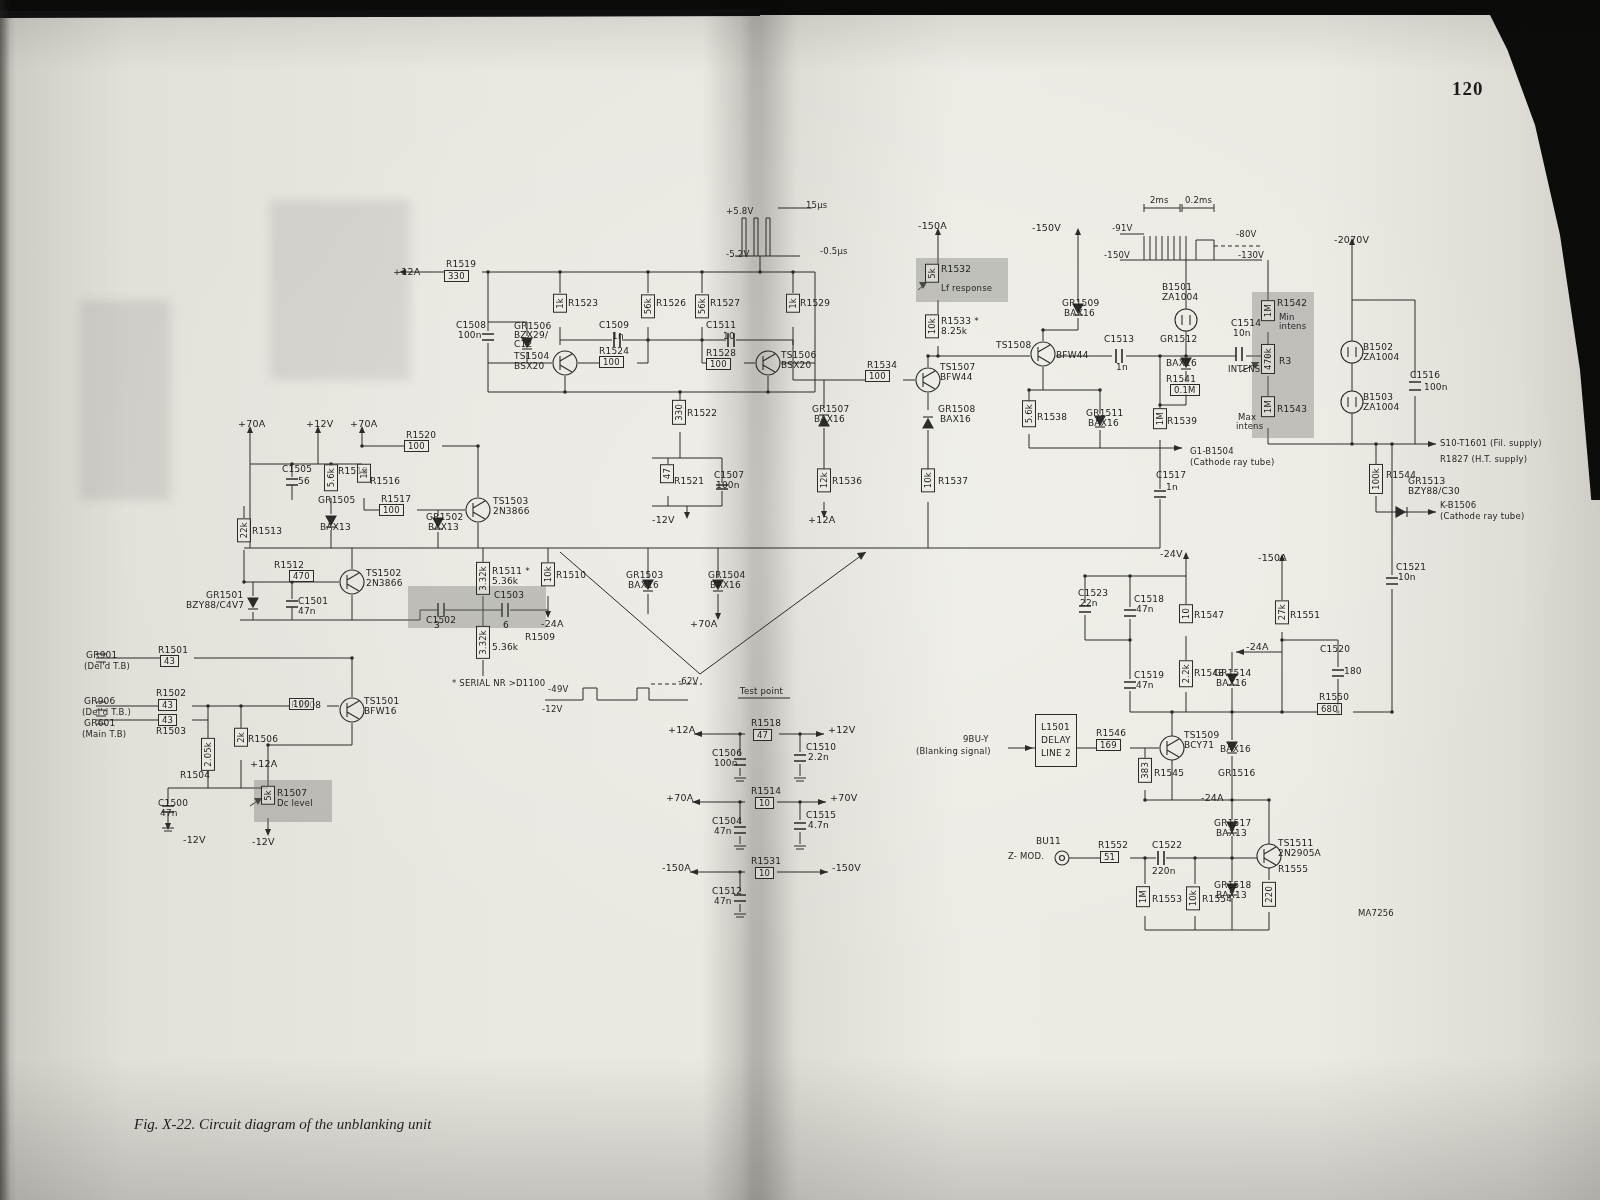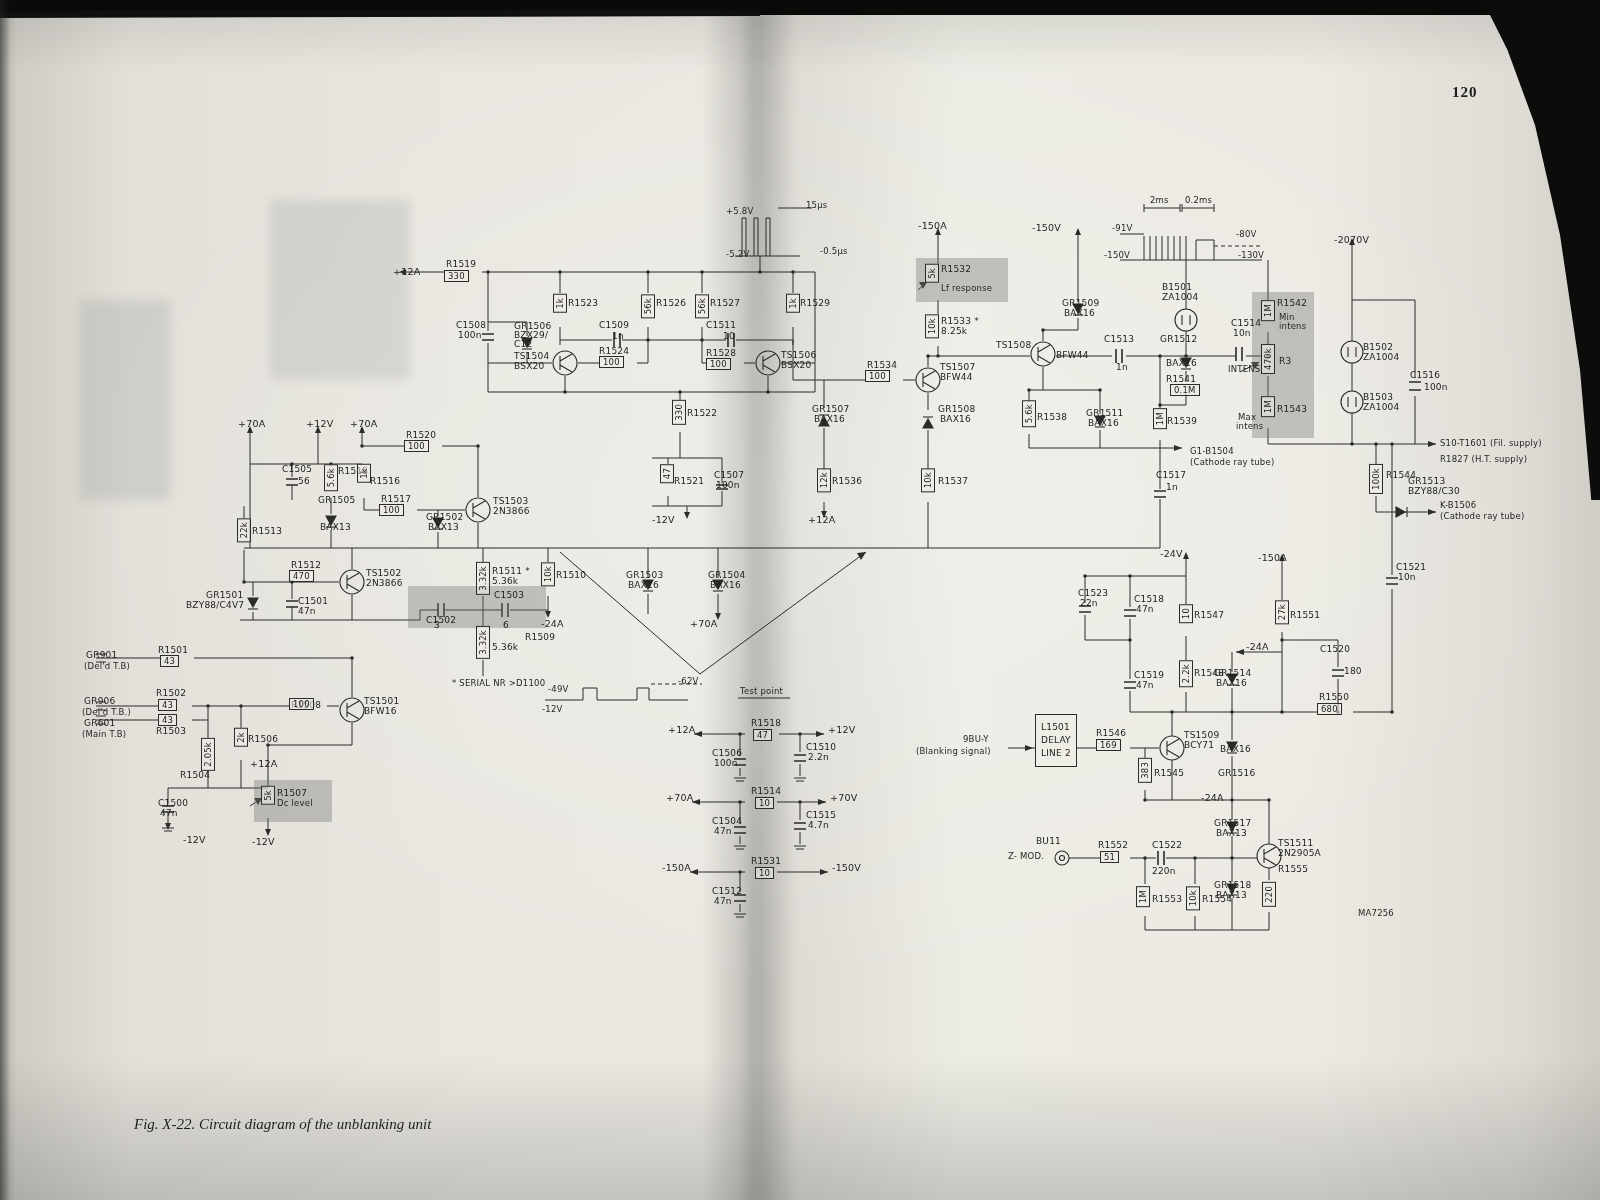--- a/index.html
+++ b/index.html
@@ -31,22 +31,22 @@
   .net  { font-size:9.5px; }
   .box  { font-size:8.5px; line-height:10px; border:1.2px solid #2b2b2a; padding:0 3px;
           background:rgba(238,236,229,0.55); }
   .vbox { font-size:8.5px; line-height:10px; border:1.2px solid #2b2b2a; padding:3px 1px;
           background:rgba(238,236,229,0.55); writing-mode:vertical-rl; transform:rotate(180deg);
           display:inline-block; text-align:center; }
   .dbox { font-size:9px; line-height:13px; border:1.3px solid #2b2b2a; padding:6px 5px;
           white-space:pre-line; background:rgba(238,236,229,0.55); }
   .hl { position:absolute; background:rgba(118,118,116,0.38); z-index:3; }
 
-  .page-number { position:absolute; left:1452px; top:84px; font-family:"Liberation Serif", serif;
-    font-size:15px; font-weight:600; color:#1c1c1b; letter-spacing:1px; z-index:5; }
+  .page-number { position:absolute; left:1452px; top:78px; font-family:"Liberation Serif", serif;
+    font-size:19px; font-weight:600; color:#1c1c1b; letter-spacing:1px; z-index:5; }
   .caption { position:absolute; left:134px; top:1116px; font-family:"Liberation Serif", serif;
     font-style:italic; font-size:15px; color:#1e1e1d; z-index:5; }
   svg.art { position:absolute; left:0; top:0; z-index:2; }
   #labels { position:absolute; inset:0; z-index:5; }
 </style>
 </head>
 <body>
 
 <div id="photo">
 
@@ -366,21 +366,21 @@
       <span class="lbl ref" style="left: 381px; top: 494px;">R1517</span>
       <span class="lbl box" style="left: 379px; top: 504px;">100</span>
       <span class="lbl ref" style="left: 493px; top: 496px;">TS1503</span>
       <span class="lbl ref" style="left: 493px; top: 506px;">2N3866</span>
       <span class="lbl ref" style="left: 318px; top: 495px;">GR1505</span>
       <span class="lbl ref" style="left: 320px; top: 522px;">BAX13</span>
       <span class="lbl ref" style="left: 426px; top: 512px;">GR1502</span>
       <span class="lbl ref" style="left: 428px; top: 522px;">BAX13</span>
       <span class="lbl vbox" style="left: 237px; top: 518px;">22k</span>
       <span class="lbl ref" style="left: 252px; top: 526px;">R1513</span>
-      <span class="lbl ref" style="left: 291px; top: 560px;">R1512</span>
+      <span class="lbl ref" style="left: 274px; top: 560px;">R1512</span>
       <span class="lbl box" style="left: 289px; top: 570px;">470</span>
       <span class="lbl ref" style="left: 366px; top: 568px;">TS1502</span>
       <span class="lbl ref" style="left: 366px; top: 578px;">2N3866</span>
       <span class="lbl ref" style="left: 206px; top: 590px;">GR1501</span>
       <span class="lbl ref" style="left: 186px; top: 600px;">BZY88/C4V7</span>
       <span class="lbl ref" style="left: 298px; top: 596px;">C1501</span>
       <span class="lbl ref" style="left: 298px; top: 606px;">47n</span>
       <span class="lbl vbox" style="left: 476px; top: 562px;">3.32k</span>
       <span class="lbl ref" style="left: 492px; top: 566px;">R1511 *</span>
       <span class="lbl ref" style="left: 492px; top: 576px;">5.36k</span>

